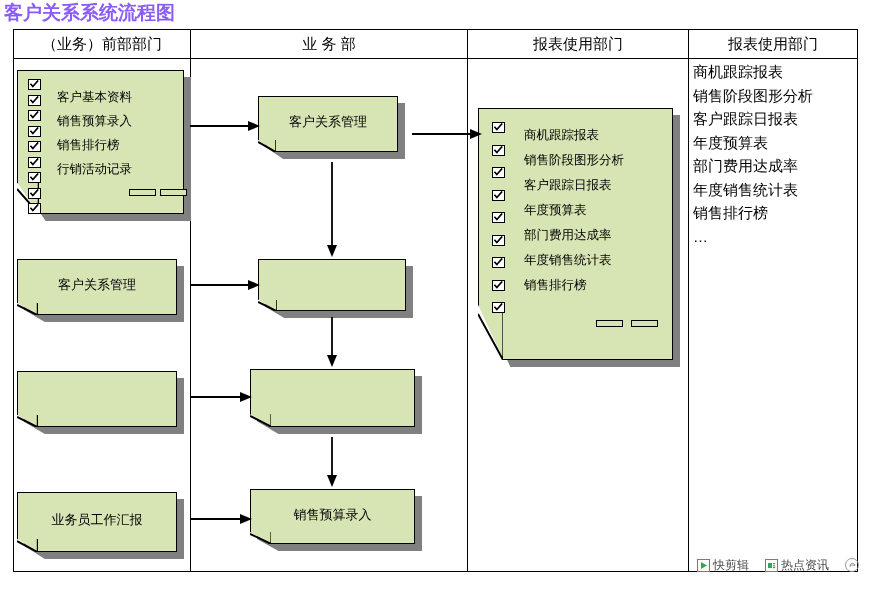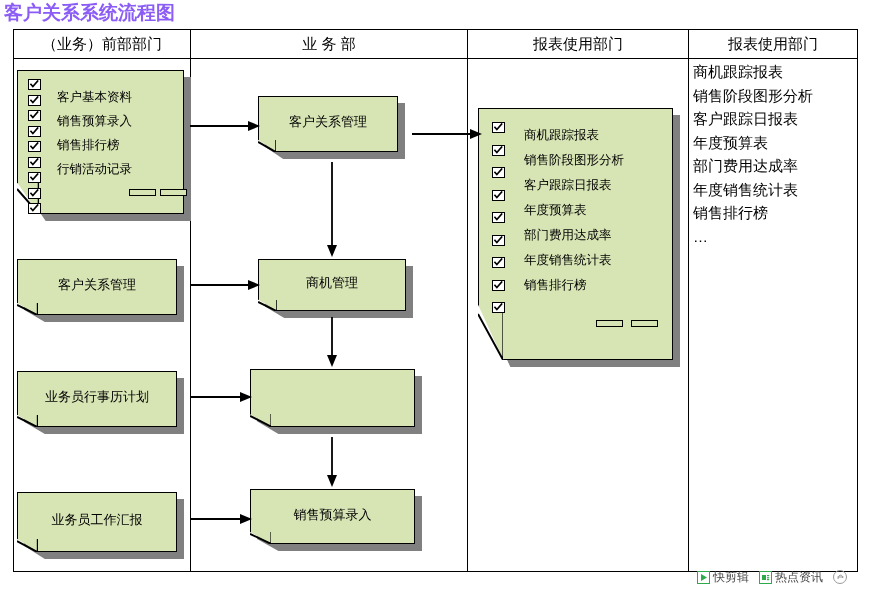--- a/index.html
+++ b/index.html
@@ -178,25 +178,25 @@
     line-height: 23.5px;
     color: #000000;
     white-space: nowrap;
   }
   #report-text-list div { height: 23.5px; }
 
   
   #status-strip {
     position: absolute;
     left: 697px;
-    top: 568px;
+    top: 556px;
     height: 18px;
     display: flex;
     align-items: center;
-    gap: 10px;
+    gap: 16px;
     font-size: 12px;
     color: #555555;
     white-space: nowrap;
   }
   #status-strip .si {
     display: inline-flex;
     align-items: center;
     gap: 3px;
   }
   .badge-icon {
@@ -345,21 +345,20 @@
 </div>
 
 <div class="doc doc-small" style="left:17px; top:371px; width:160px; height:56px;">
   <div class="shadow"></div>
   <div class="body"></div>
   <div class="fold">
     <svg viewBox="0 0 21 13" preserveAspectRatio="none">
       <path d="M0,2 L21,13 L21,0" fill="none" stroke="#000000" stroke-width="2"></path>
     </svg>
   </div>
-  <div class="label">业务员行事历计划</div>
 </div>
 
 <div class="doc doc-small" style="left:17px; top:492px; width:160px; height:60px;">
   <div class="shadow"></div>
   <div class="body"></div>
   <div class="fold">
     <svg viewBox="0 0 21 13" preserveAspectRatio="none">
       <path d="M0,2 L21,13 L21,0" fill="none" stroke="#000000" stroke-width="2"></path>
     </svg>
   </div>
@@ -378,21 +377,20 @@
 </div>
 
 <div class="doc doc-small" style="left:258px; top:259px; width:148px; height:52px;">
   <div class="shadow"></div>
   <div class="body"></div>
   <div class="fold">
     <svg viewBox="0 0 19 12" preserveAspectRatio="none">
       <path d="M0,2 L19,12 L19,0" fill="none" stroke="#000000" stroke-width="2"></path>
     </svg>
   </div>
-  <div class="label">商机管理</div>
 </div>
 
 <div class="doc doc-small" style="left:250px; top:369px; width:165px; height:58px;">
   <div class="shadow"></div>
   <div class="body"></div>
   <div class="fold">
     <svg viewBox="0 0 21 13" preserveAspectRatio="none">
       <path d="M0,2 L21,13 L21,0" fill="none" stroke="#000000" stroke-width="2"></path>
     </svg>
   </div>

